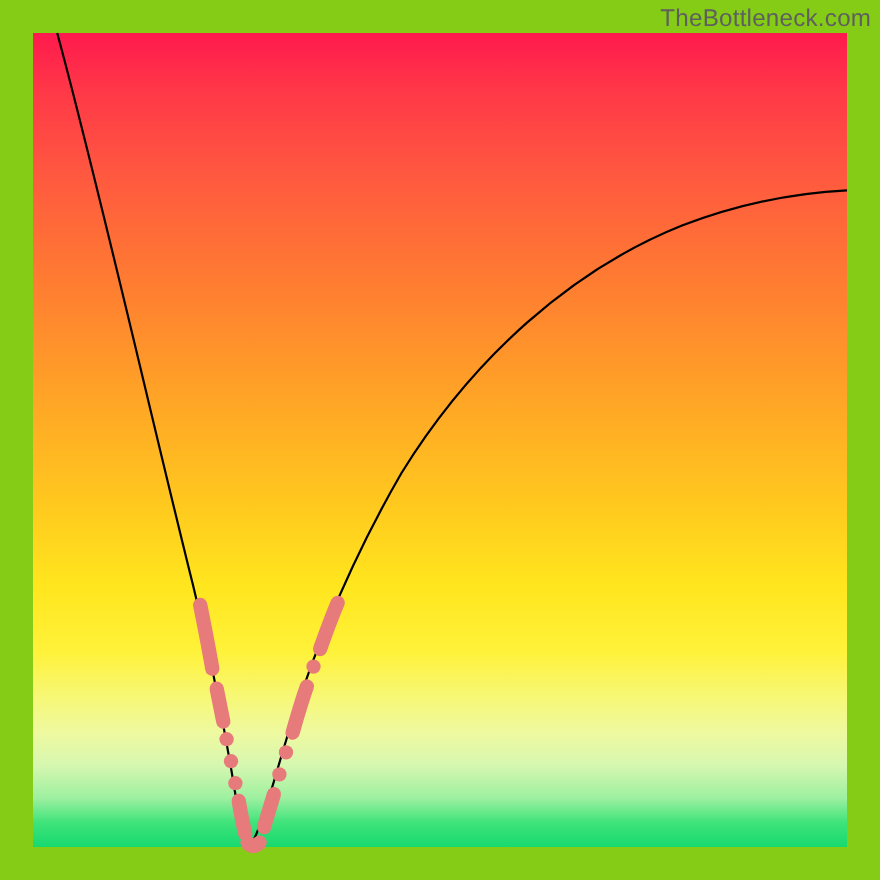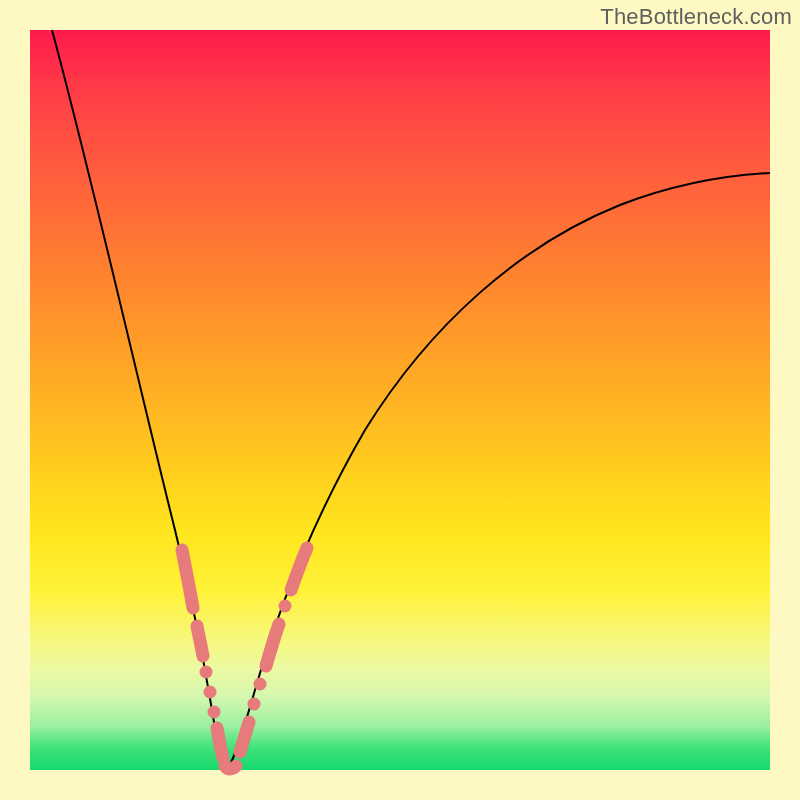--- a/index.html
+++ b/index.html
@@ -10,21 +10,21 @@
     background: #000;
     overflow: hidden;
     font-family: Arial, Helvetica, sans-serif;
   }
   .frame {
     position: absolute;
     top: 0;
     left: 0;
     width: 800px;
     height: 800px;
-    background: #fef9c3;
+    background: #84cc16;
   }
   .plot-area {
     position: absolute;
     top: 30px;
     left: 30px;
     width: 740px;
     height: 740px;
     
     background: linear-gradient(
       to bottom,

